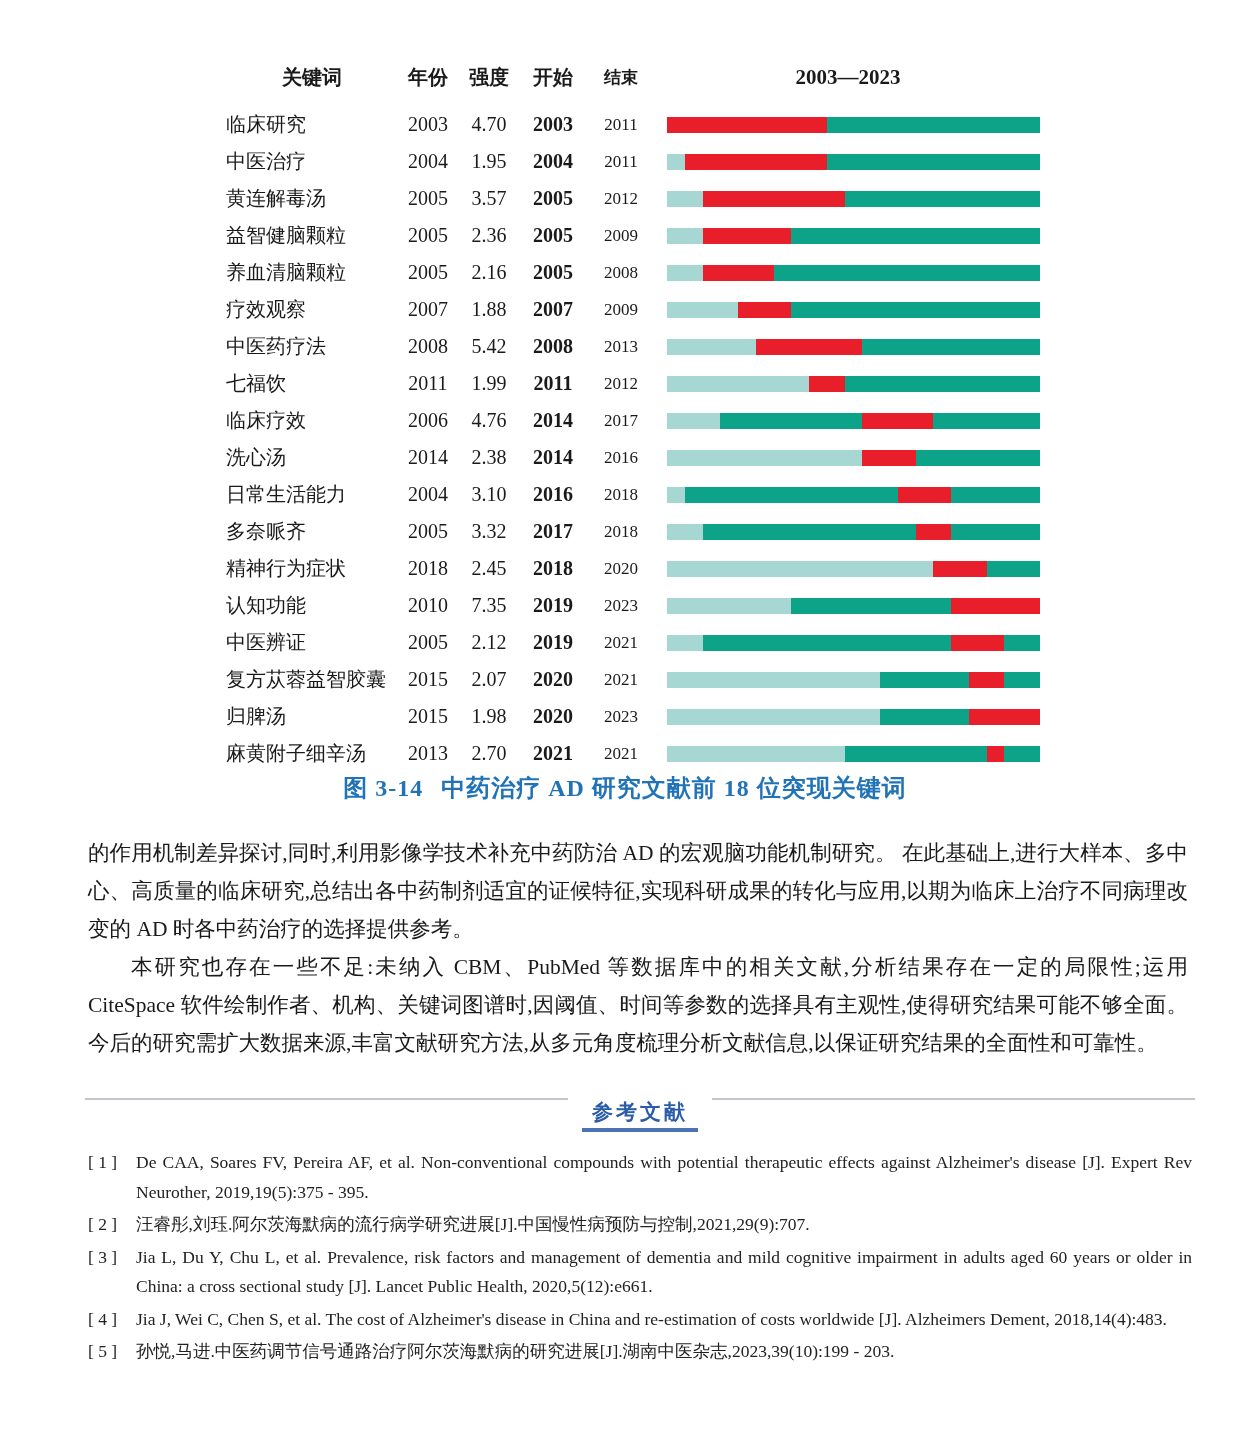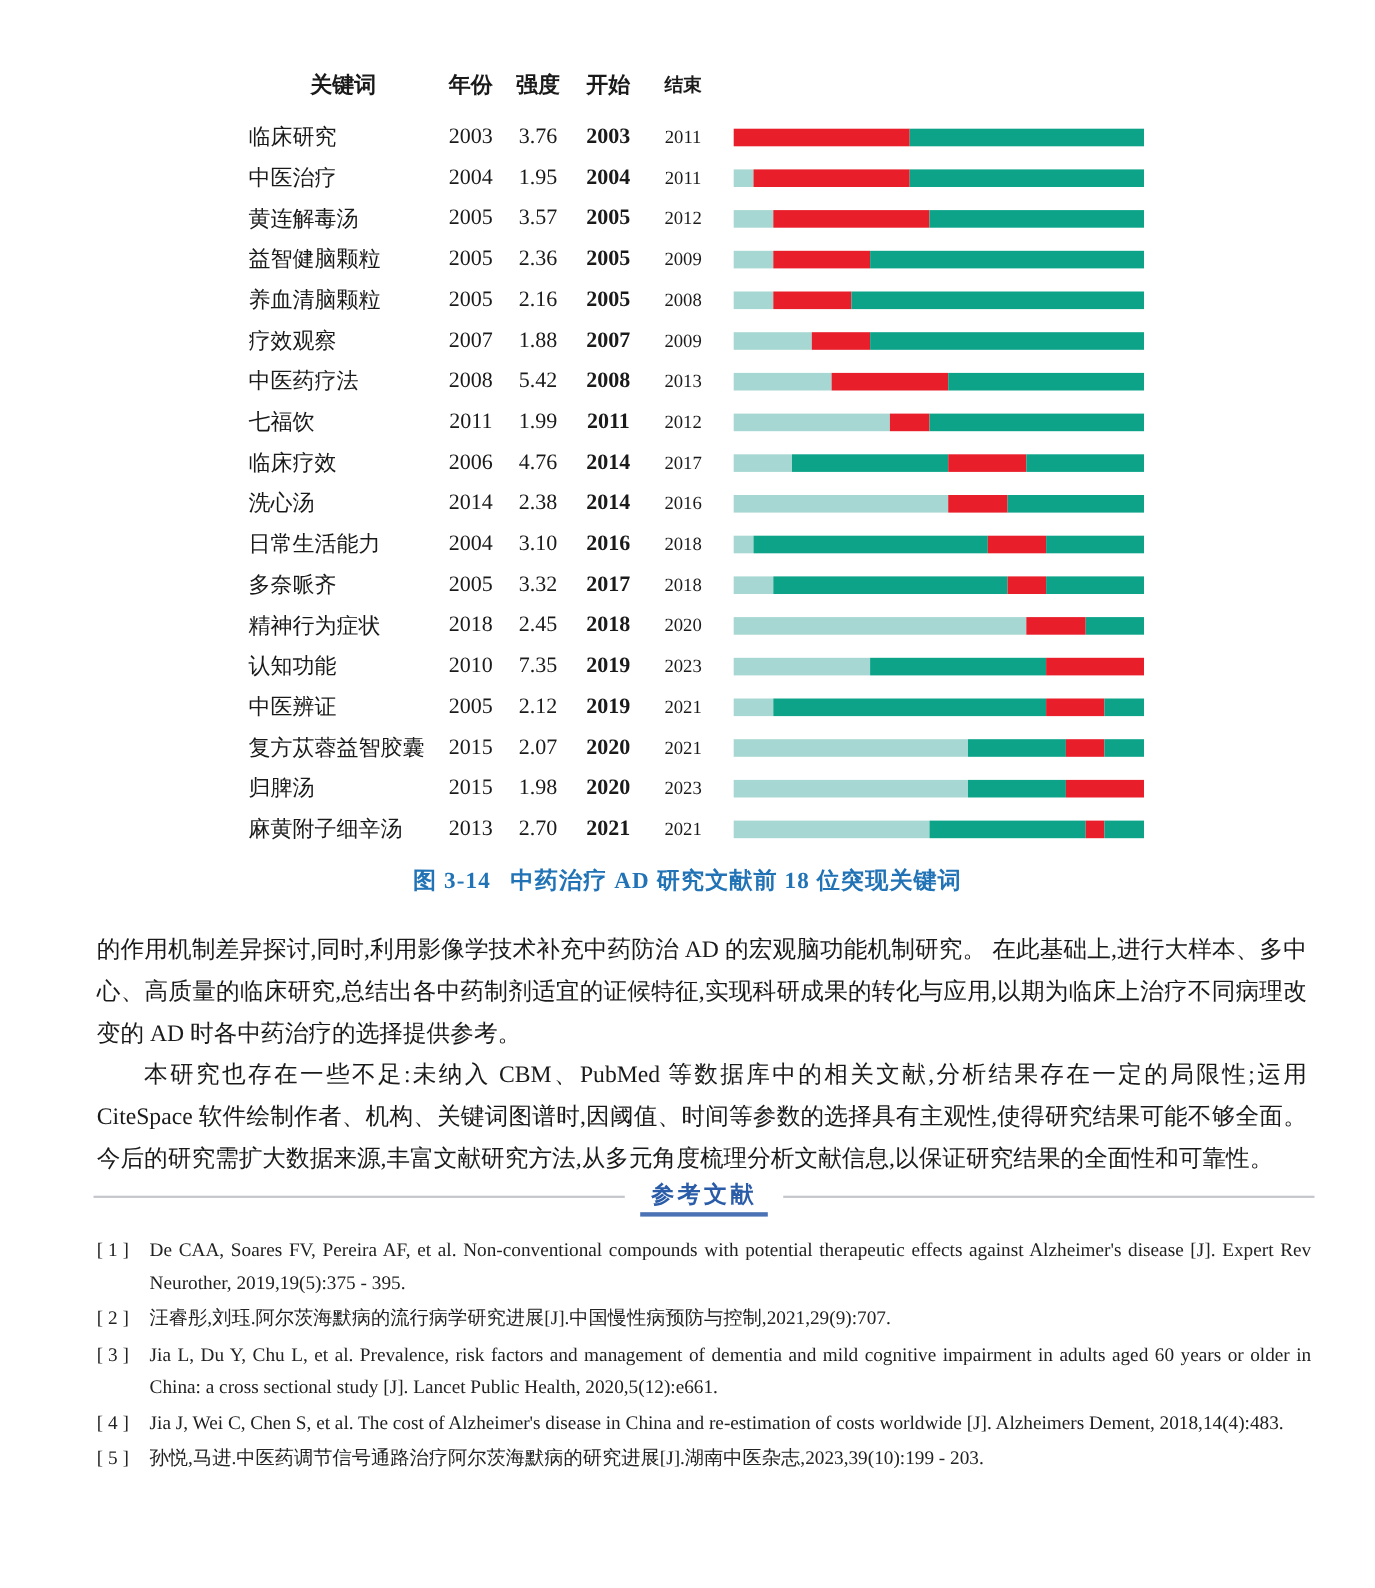--- a/index.html
+++ b/index.html
@@ -20,33 +20,34 @@
   .col-year{width:60px;text-align:center;font-size:20px;}
   .col-str{width:62px;text-align:center;font-size:20px;}
   .col-beg{width:66px;text-align:center;font-size:20px;}
   .col-end{width:70px;text-align:center;font-size:17px;}
   .col-beg.val{font-weight:bold;}
   .col-bar{width:373px;margin-left:11px;height:16px;display:flex;}
   .col-bar-header{width:384px;margin-left:0;text-align:center;font-size:21px;}
   .seg{height:100%;}
   
   .caption{
-    margin-top:14px;text-align:center;
-    font-weight:bold;font-size:21px;letter-spacing:1px;
+    text-align:center;
+    font-weight:bold;font-size:24px;letter-spacing:1px;
   }
   .caption .cap-no{margin-right:18px;}
   
   .bodytext{margin:30px 62px 0 88px;}
   .para{
     font-size:21.5px;line-height:38px;text-align:justify;margin:0;
   }
   .para.indent{text-indent:2em;font-family:Liberation Serif, serif;}
   
   .refs-head{
-    display:flex;align-items:center;
+    margin-top:36px;
+    display:flex;align-items:flex-start;
   }
   .refs-head .hline{
     flex:1;height:2px;margin-bottom:2px;
   }
   .refs-head .hline.left{margin-left:85px;margin-right:14px;}
   .refs-head .hline.right{margin-right:55px;margin-left:14px;}
   .refs-title-wrap{text-align:center;}
   .refs-title{
     font-weight:bold;font-size:21px;letter-spacing:3px;
     padding:0 10px 2px 10px;display:inline-block;
@@ -62,26 +63,27 @@
 
 <div class="page">
 
   <div class="chart">
     <div class="chart-row chart-header">
       <span class="col-kw">关键词</span>
       <span class="col-year">年份</span>
       <span class="col-str">强度</span>
       <span class="col-beg">开始</span>
       <span class="col-end">结束</span>
+      <span class="col-bar-header">2003—2023</span>
     </div>
     <div id="chart-rows">
     <div class="chart-row">
       <span class="col-kw">临床研究</span>
       <span class="col-year">2003</span>
-      <span class="col-str">3.76</span>
+      <span class="col-str">4.70</span>
       <span class="col-beg val">2003</span>
       <span class="col-end">2011</span>
       <span class="col-bar">
             <span class="seg" style="width: 42.8571%; background: rgb(232, 31, 43);"></span>
             <span class="seg" style="width: 57.1429%; background: rgb(12, 163, 137);"></span>
           </span>
     </div>
 
     <div class="chart-row">
       <span class="col-kw">中医治疗</span>

